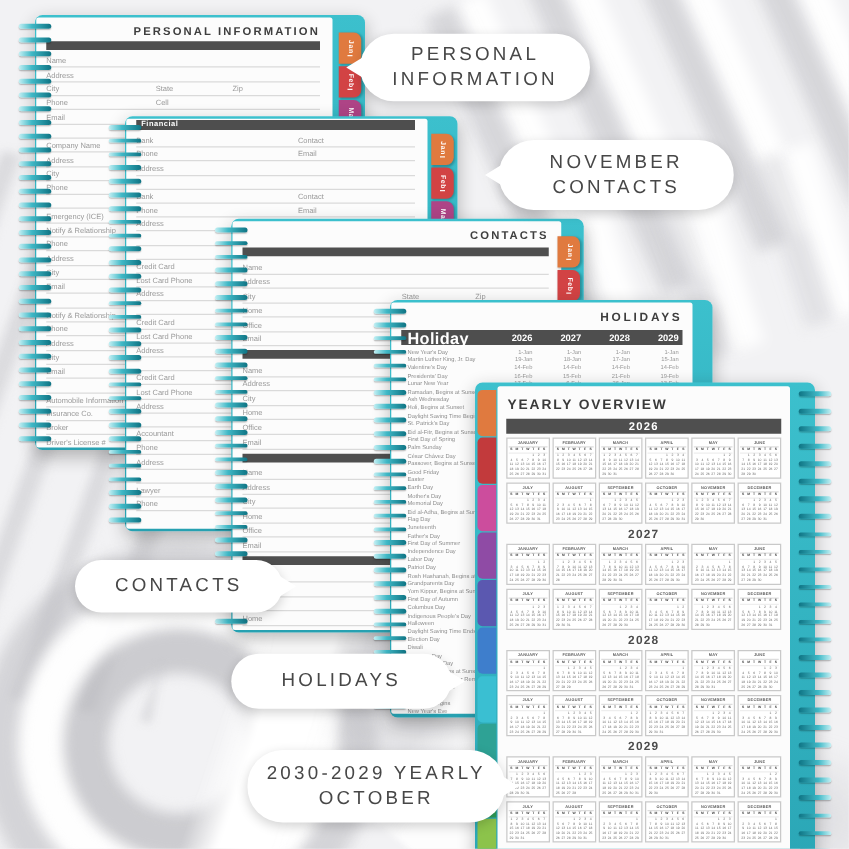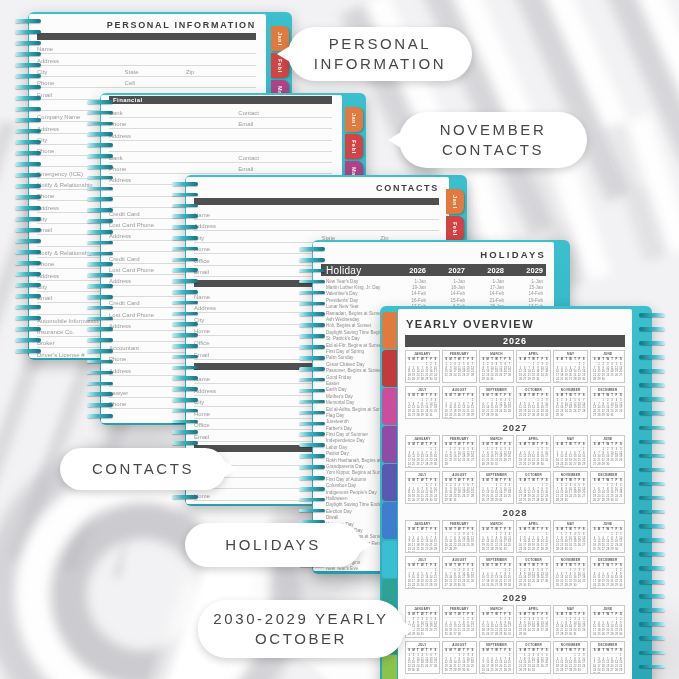--- a/index.html
+++ b/index.html
@@ -67,21 +67,21 @@
   .rows{margin:0 10px 0 8px;}
   .frow{position:relative;height:10.32px;border-bottom:1px solid #dadada;}
   .p2 .frow{height:10.2px;}
   .p3 .frow{height:10.55px;}
   .flabel{position:absolute;bottom:1px;font-size:6px;color:#9a9a9a;line-height:1;white-space:nowrap;}
   .cbar{height:7px;background:#4f4f4f;margin:3px 10px 3px 8px;}
   .crows{margin:0 10px 0 8px;}
 
   .p4 .page-title{letter-spacing:2.2px;font-size:9.5px;padding:7px 8px 3px 0;}
   .holiday-bar{height:12px;background:#4e4e4e;margin:1px 8px 1px 8px;display:flex;align-items:center;}
-  .hb-name{flex:1;color:#fff;font-size:10px;font-weight:normal;padding-left:5px;letter-spacing:.3px;}
+  .hb-name{flex:1;color:#fff;font-size:13px;font-weight:bold;padding-left:5px;letter-spacing:.3px;}
   .hb-year{width:36px;color:#fff;font-size:7.5px;font-weight:bold;text-align:right;padding-right:3px;}
   .hlist{margin:2px 8px 0 8px;}
   .hrow{display:flex;height:6.4px;align-items:center;}
   .hname{flex:1;font-size:4.6px;color:#8d8d8d;white-space:nowrap;overflow:hidden;padding-left:5px;}
   .hdate{width:36px;font-size:4.6px;color:#979797;text-align:right;padding-right:3px;white-space:nowrap;}
 
   .rainbow{position:absolute;left:2px;top:5px;bottom:5px;width:15px;display:flex;
            flex-direction:column;z-index:2;}
   .rseg{flex:1;margin:.6px 0;border-radius:4px 0 0 4px;}
 

